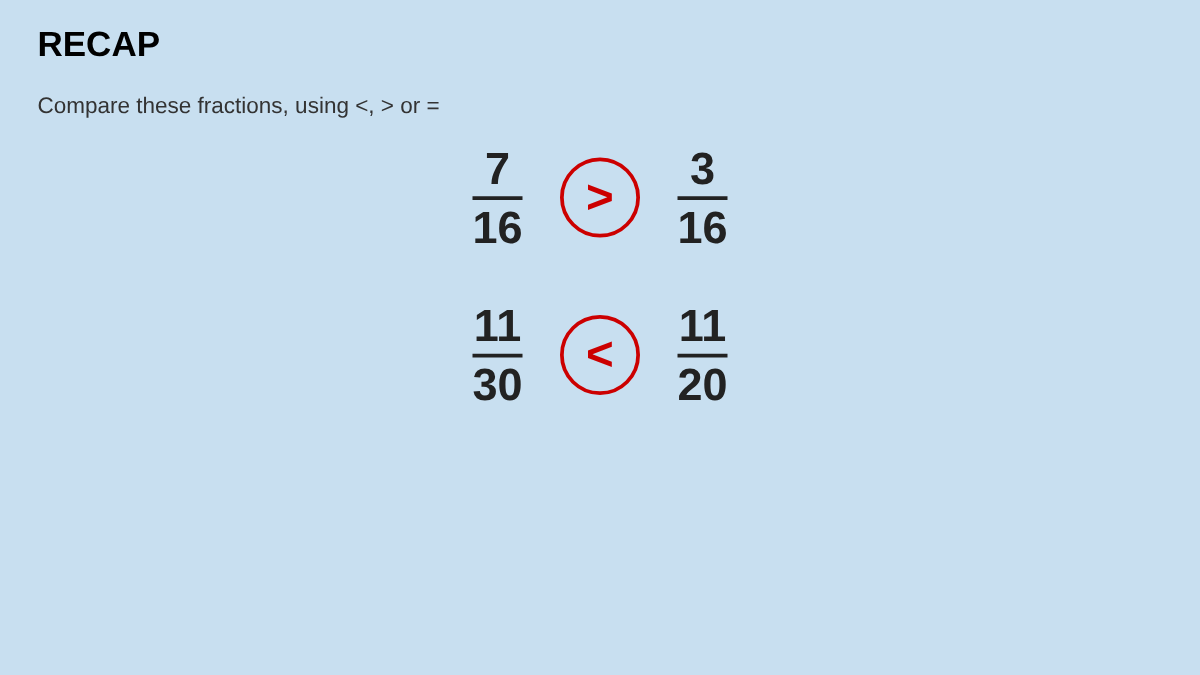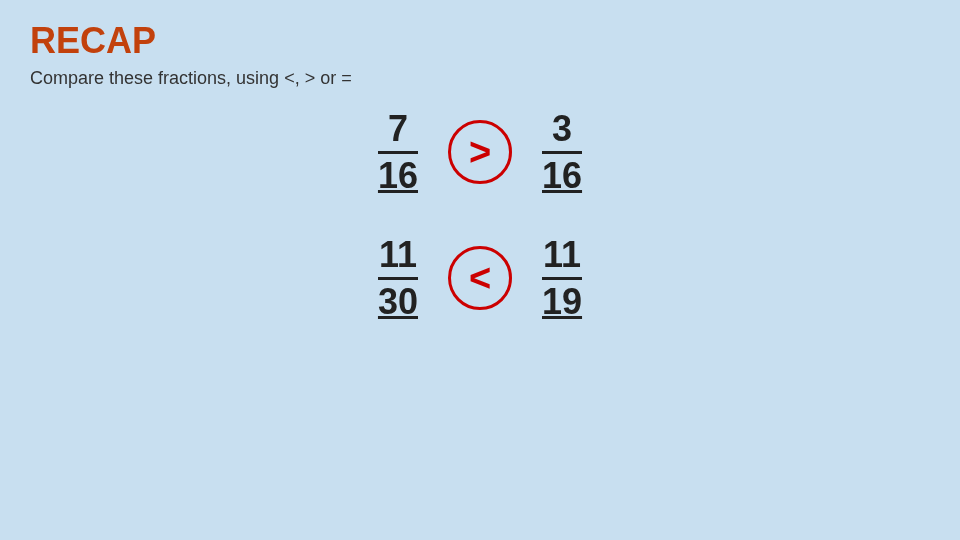--- a/index.html
+++ b/index.html
@@ -13,24 +13,24 @@
     }
 
     .page {
       width: 960px;
       height: 540px;
       padding: 20px 30px;
       position: relative;
     }
 
     .title {
-      font-size: 36px;
+      font-size: 28px;
       font-weight: bold;
-      color: #c2410c;
-      margin-bottom: 6px;
+      color: #000000;
+      margin-bottom: 22px;
     }
 
     .subtitle {
       font-size: 18px;
       color: #333;
       margin-bottom: 18px;
     }
 
     .comparisons {
       display: flex;
@@ -60,21 +60,20 @@
       border-bottom: 3px solid #222;
       padding-bottom: 2px;
       min-width: 40px;
       text-align: center;
     }
 
     .fraction .denominator {
       padding-top: 2px;
       min-width: 40px;
       text-align: center;
-      text-decoration: underline;
     }
 
     .operator-circle {
       width: 64px;
       height: 64px;
       border-radius: 50%;
       border: 3px solid #cc0000;
       display: flex;
       align-items: center;
       justify-content: center;
@@ -109,18 +108,18 @@
     <div class="comparison-row">
       <div class="fraction">
         <span class="numerator">11</span>
         <span class="denominator">30</span>
       </div>
       <div class="operator-circle">
         <span>&lt;</span>
       </div>
       <div class="fraction">
         <span class="numerator">11</span>
-        <span class="denominator">19</span>
+        <span class="denominator">20</span>
       </div>
     </div>
 
   </div>
 </div>
 
 </body></html>

